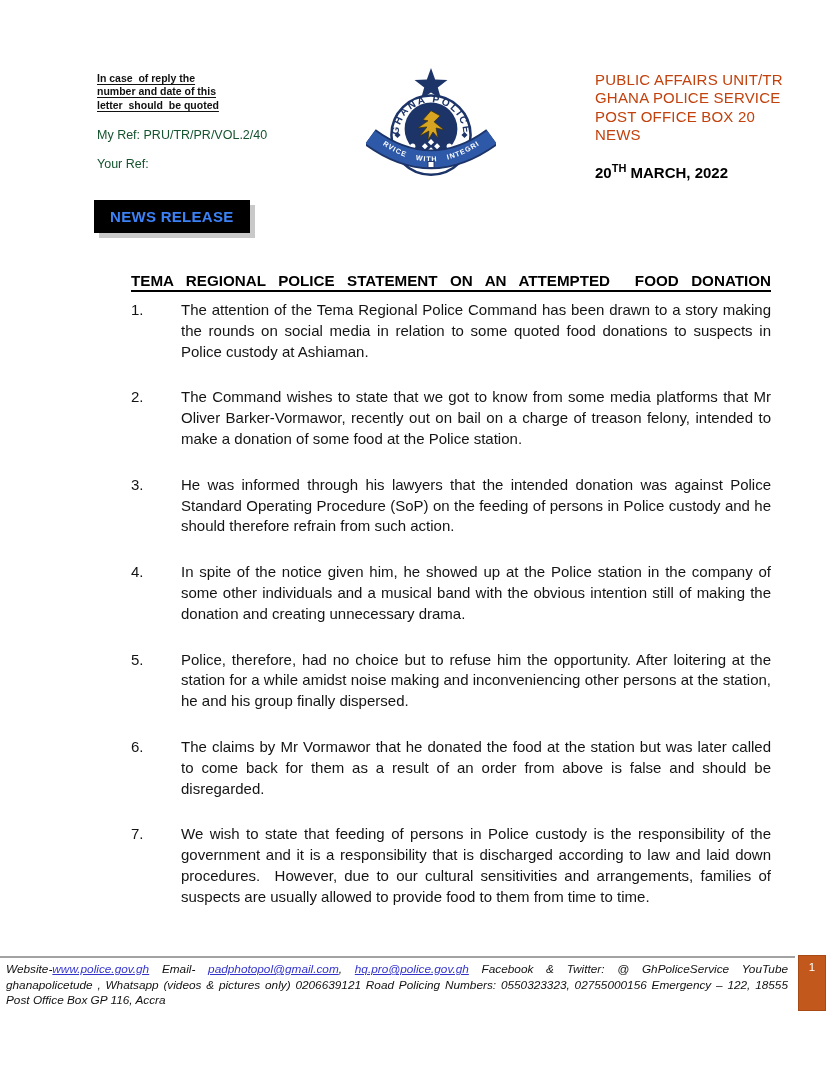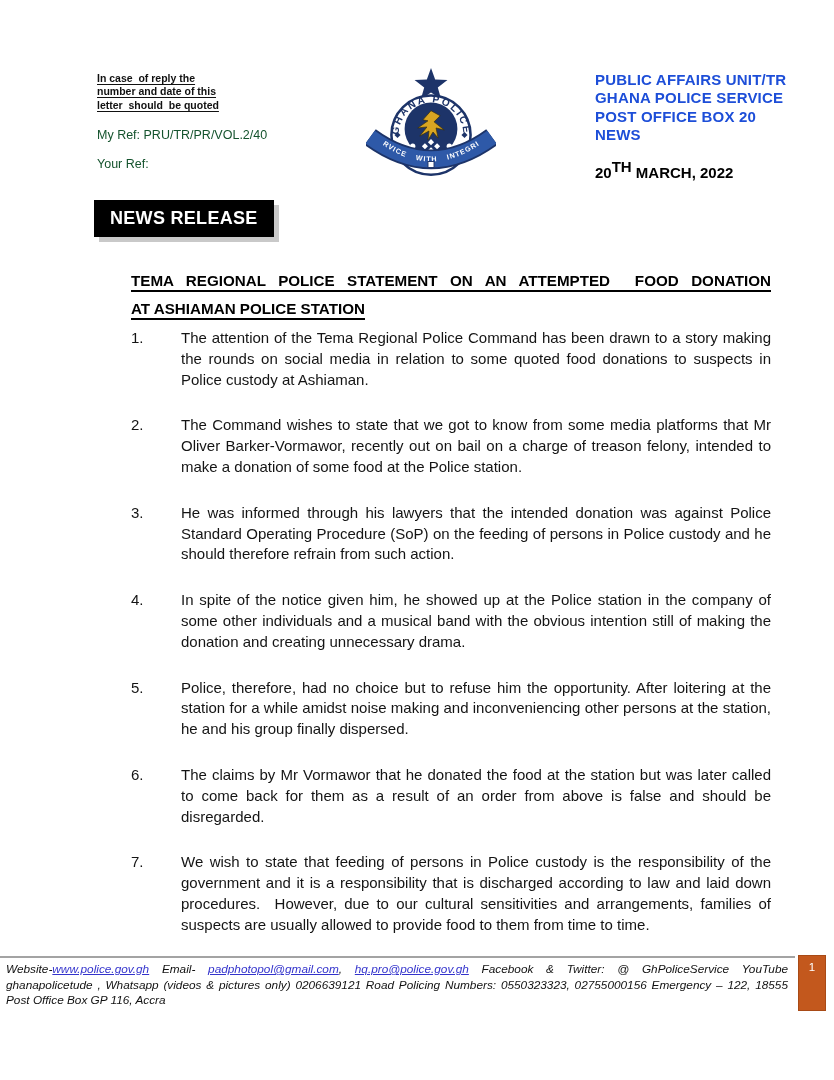--- a/index.html
+++ b/index.html
@@ -13,28 +13,28 @@
     position:absolute; left:97px; top:72px; width:128px;
     font-size:10.5px; line-height:13.4px; color:#111;font-weight:bold;
   }
   .reply-note div { text-decoration:underline; text-underline-offset:2px; }
   .ref-line { position:absolute; left:97px; font-size:12.5px; color:#14532d; }
   .myref { top:128px; }
   .yourref { top:157px; }
   .logo-wrap { position:absolute; left:366px; top:64px; width:130px; height:134px; }
   .addr {
     position:absolute; left:595px; top:71px;
-    font-size:15px; font-weight:bold; line-height:18.4px; color:#1d4ed8;
+    font-size:15px; font-weight:normal; line-height:18.4px; color:#c2410c;
     letter-spacing:0.2px;
   }
   .date-line { position:absolute; left:595px; top:164px; font-size:15px; font-weight:bold; color:#000; }
-  .date-line sup { font-size:15px; vertical-align:super; line-height:0; }
+  .date-line sup { font-size:11px; vertical-align:super; line-height:0; }
   .banner {
     position:absolute; left:94px; top:200px;
-    background:#000; color:#ffffff; font-weight:bold; font-size:18px;
+    background:#000; color:#3b82f6; font-weight:bold; font-size:15px;
     letter-spacing:0.3px; padding:8px 16px;
     box-shadow:5px 5px 0 #c9c9c9;
   }
   .content { position:absolute; left:97px; top:267px; width:640px;margin-left:34px; }
   .doc-title {
     font-weight:bold; font-size:15.2px; line-height:28px; color:#000;
     margin-bottom:5px;
   }
   .title-line { text-decoration:underline; text-decoration-thickness:1.5px; text-underline-offset:3.5px; }
   .title-line.stretch { text-align:justify; text-align-last:justify; }
@@ -114,21 +114,20 @@
     <div>NEWS</div>
   </div>
 
 <div class="date-line"><span>20</span><sup>TH</sup><span> MARCH, 2022</span></div>
 
 <div class="banner">NEWS RELEASE</div>
 
 <div class="content">
   <div class="doc-title">
       <div class="title-line stretch">TEMA REGIONAL POLICE STATEMENT ON AN ATTEMPTED&nbsp; FOOD DONATION</div>
-      <div class="title-line">AT ASHIAMAN POLICE STATION</div>
     </div>
   <div>
   <div class="para">
     <span class="num">1.</span>
     <span class="txt">The attention of the Tema Regional Police Command has been drawn to a story making the rounds on social media in relation to some quoted food donations to suspects in Police custody at Ashiaman.</span>
   </div>
 
   <div class="para">
     <span class="num">2.</span>
     <span class="txt">The Command wishes to state that we got to know from some media platforms that Mr Oliver Barker-Vormawor, recently out on bail on a charge of treason felony, intended to make a donation of some food at the Police station.</span>

